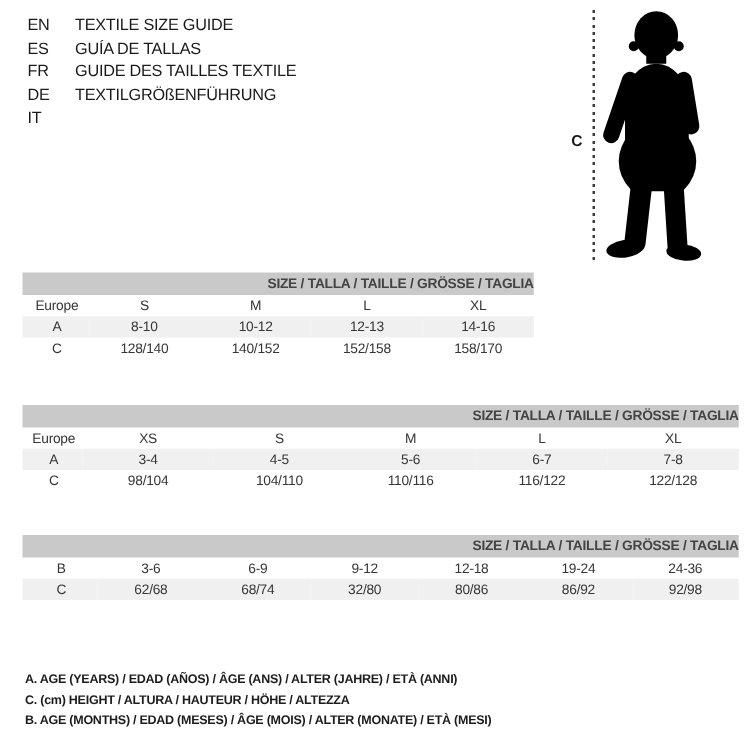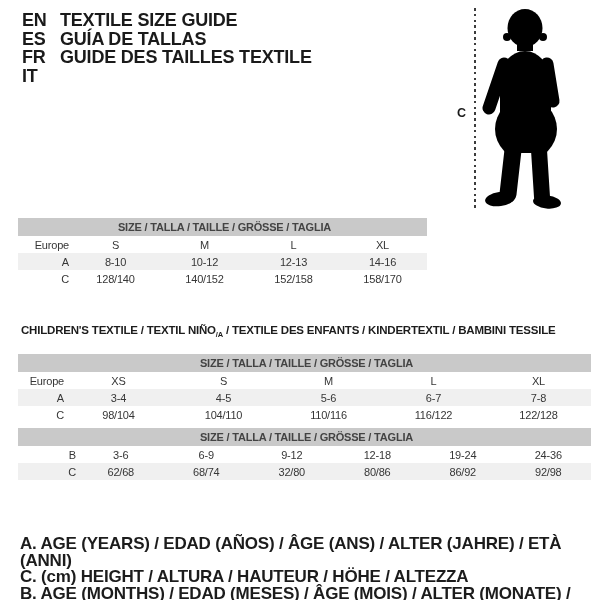--- a/index.html
+++ b/index.html
@@ -6,65 +6,69 @@
   html,body { width:600px; height:600px; }
   body {
     position:relative;
     background:#ffffff;
     font-family:"Liberation Sans", sans-serif;
     color:#1a1a1a;
     overflow:hidden;
   }
   
   .lang-block { position:absolute; left:22px; top:11px; }
-  .lang-row { display:flex; line-height:18.5px; font-size:18px; font-weight:bold; letter-spacing:-0.2px; }
+  .lang-row { display:flex; line-height:18.5px; font-size:13px; font-weight:normal; letter-spacing:-0.2px; }
   .lang-code { width:38px; flex:0 0 38px; }
   
   .height-line {
     position:absolute; left:474px; top:8px; width:2px; height:201px;
     background:repeating-linear-gradient(to bottom, #3c3c3c 0 2.5px, transparent 2.5px 5.8px);
   }
   .height-label { position:absolute; left:457px; top:106px; font-size:12.5px; font-weight:bold; }
   .baby-svg { position:absolute; left:480px; top:7px; width:92px; height:202px; }
   
   .tbl-section { position:absolute; left:18px; }
   .sec1 { top:218px; width:409px; }
   .sec2 { top:324px; width:573px; }
   .sec3 { top:428px; width:573px; }
   .tbl-title { font-size:11.5px; font-weight:bold; line-height:12px; letter-spacing:-0.2px; margin:0 0 9px 3px; color:#1c1c1c; }
   .sec2 .tbl-title { margin-bottom:13px; }
   .sec3 .tbl-title { line-height:13.5px; margin-bottom:9px; }
   .tbl-title .sub { font-size:7.5px; vertical-align:sub; }
   table { border-collapse:collapse; table-layout:fixed; width:100%; font-size:11px; letter-spacing:-0.2px; }
   th.bar {
-    background:#c9c9c9; color:#434343; font-weight:bold; text-align:center;
+    background:#c9c9c9; color:#434343; font-weight:bold; text-align:right;
     height:18px; padding:0 0 0 4px; font-size:11px;
   }
   td { height:17px; padding:0 2px; text-align:center; color:#363636; vertical-align:middle; }
-  td.lbl { text-align:right; padding-left:4px; }
+  td.lbl { text-align:center; padding-left:4px; }
   tr.alt td { background:#f0f0f0; }
   
   .footnotes { position:absolute; left:20px; top:536px; }
-  .footnote { font-size:17px; font-weight:bold; line-height:16.5px; letter-spacing:-0.2px; color:#1c1c1c; }
+  .footnote { font-size:10px; font-weight:bold; line-height:16.5px; letter-spacing:-0.2px; color:#1c1c1c; }
 </style>
 </head>
 <body>
 
 <div class="lang-block">
   <div class="lang-row">
     <span class="lang-code">EN</span>
     <span class="lang-text">TEXTILE SIZE GUIDE</span>
   </div>
   <div class="lang-row">
     <span class="lang-code">ES</span>
     <span class="lang-text">GUÍA DE TALLAS</span>
   </div>
   <div class="lang-row">
     <span class="lang-code">FR</span>
     <span class="lang-text">GUIDE DES TAILLES TEXTILE</span>
+  </div>
+  <div class="lang-row">
+    <span class="lang-code">DE</span>
+    <span class="lang-text">TEXTILGRÖßENFÜHRUNG</span>
   </div>
   <div class="lang-row">
     <span class="lang-code">IT</span>
   </div>
 </div>
 
 <div class="height-line"></div>
 <div class="height-label">C</div>
 <svg class="baby-svg" viewBox="0 0 92 202" xmlns="http://www.w3.org/2000/svg">
   <g fill="#000000" stroke="none">
@@ -121,21 +125,20 @@
         <td>128/140</td>
         <td>140/152</td>
         <td>152/158</td>
         <td>158/170</td>
       </tr>
     </tbody>
   </table>
 </section>
 
 <section class="tbl-section sec2">
-  <h2 class="tbl-title"><span>CHILDREN'S TEXTILE / TEXTIL NIÑO</span><span class="sub">/A</span><span> / TEXTILE DES ENFANTS / KINDERTEXTIL / BAMBINI TESSILE</span></h2>
   <table>
     <colgroup>
         <col style="width:48px">
         <col>
         <col>
         <col>
         <col>
         <col>
       </colgroup>
     <thead>

